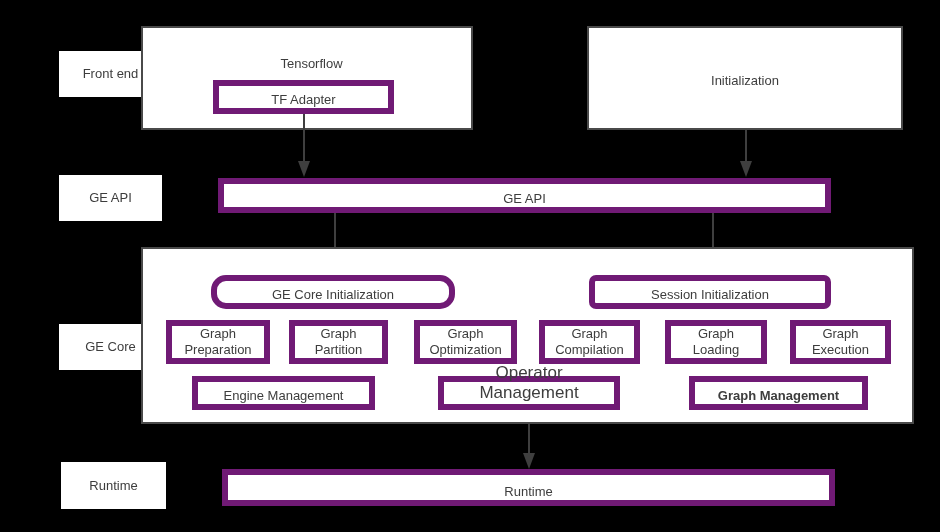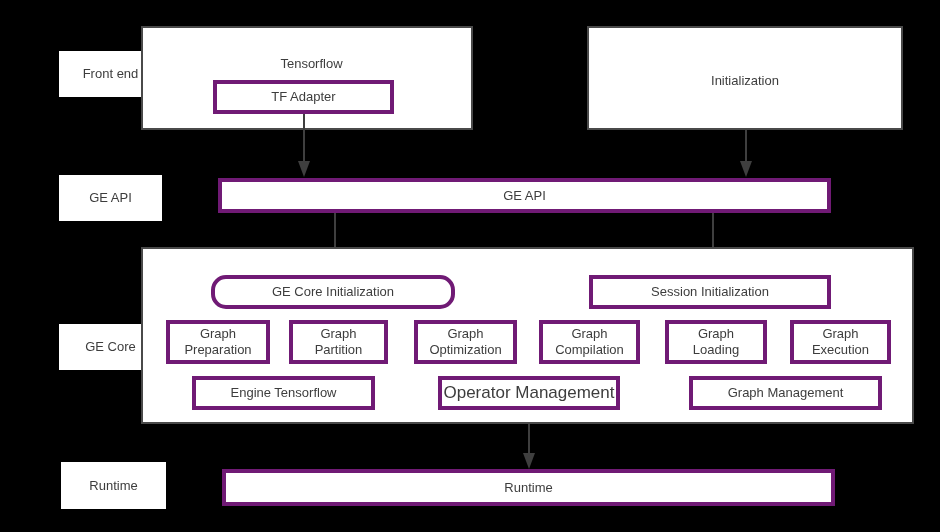--- a/index.html
+++ b/index.html
@@ -29,21 +29,22 @@
   }
   
   .stage-label {
     border: none;
     font-size: 13px;
     color: #3d3d3d;
     margin-left: 33px;
   }
   
   .outlined {
-    border: 4px solid #701a75;
+    border: 6px solid #701a75;
+    align-items: flex-end;
   }
   .container-box {
     border: 2px solid #4a4a4a;
     background: #ffffff;
     position: absolute;
     box-sizing: border-box;
   }
   .container-title {
     position: absolute;
     left: 0;
@@ -122,21 +123,21 @@
       <line x1="9" y1="0" x2="9" y2="50" stroke="#3f3f3f" stroke-width="2"></line>
       <polygon points="9,61 3,45 15,45" fill="#3f3f3f"></polygon>
     </svg>
   </div>
 
   <div class="container-box" style="left:141px; top:247px; width:773px; height:177px;"></div>
 
   <div class="box outlined" style="left:211px; top:275px; width:244px; height:34px; font-size:13px;border-radius:15px;">
     <span>GE Core Initialization</span>
   </div>
-  <div class="box outlined" style="left:589px; top:275px; width:242px; height:34px; font-size:13px;">
+  <div class="box outlined" style="left:589px; top:275px; width:242px; height:34px; font-size:13px;border-radius:7px;">
     <span>Session Initialization</span>
   </div>
 
   <div class="box outlined" style="left:166px; top:320px; width:104px; height:44px; font-size:13px;">
     <span>Graph
 Preparation</span>
   </div>
   <div class="box outlined" style="left:289px; top:320px; width:99px; height:44px; font-size:13px;">
     <span>Graph
 Partition</span>
@@ -152,26 +153,26 @@
   <div class="box outlined" style="left:665px; top:320px; width:102px; height:44px; font-size:13px;">
     <span>Graph
 Loading</span>
   </div>
   <div class="box outlined" style="left:790px; top:320px; width:101px; height:44px; font-size:13px;">
     <span>Graph
 Execution</span>
   </div>
 
   <div class="box outlined" style="left:192px; top:376px; width:183px; height:34px; font-size:13px;">
-    <span>Engine Tensorflow</span>
+    <span>Engine Management</span>
   </div>
   <div class="box outlined" style="left:438px; top:376px; width:182px; height:34px; font-size:17px;">
     <span>Operator Management</span>
   </div>
-  <div class="box outlined" style="left:689px; top:376px; width:193px; height:34px; font-size:13px;">
+  <div class="box outlined" style="left:689px; top:376px; width:179px; height:34px; font-size:13px;font-weight:bold;">
     <span>Graph Management</span>
   </div>
 
   <div class="arrow" style="left:520px; top:424px;">
     <svg width="18" height="46" viewBox="0 0 18 46">
       <line x1="9" y1="0" x2="9" y2="34" stroke="#3f3f3f" stroke-width="2"></line>
       <polygon points="9,45 3,29 15,29" fill="#3f3f3f"></polygon>
     </svg>
   </div>
 

